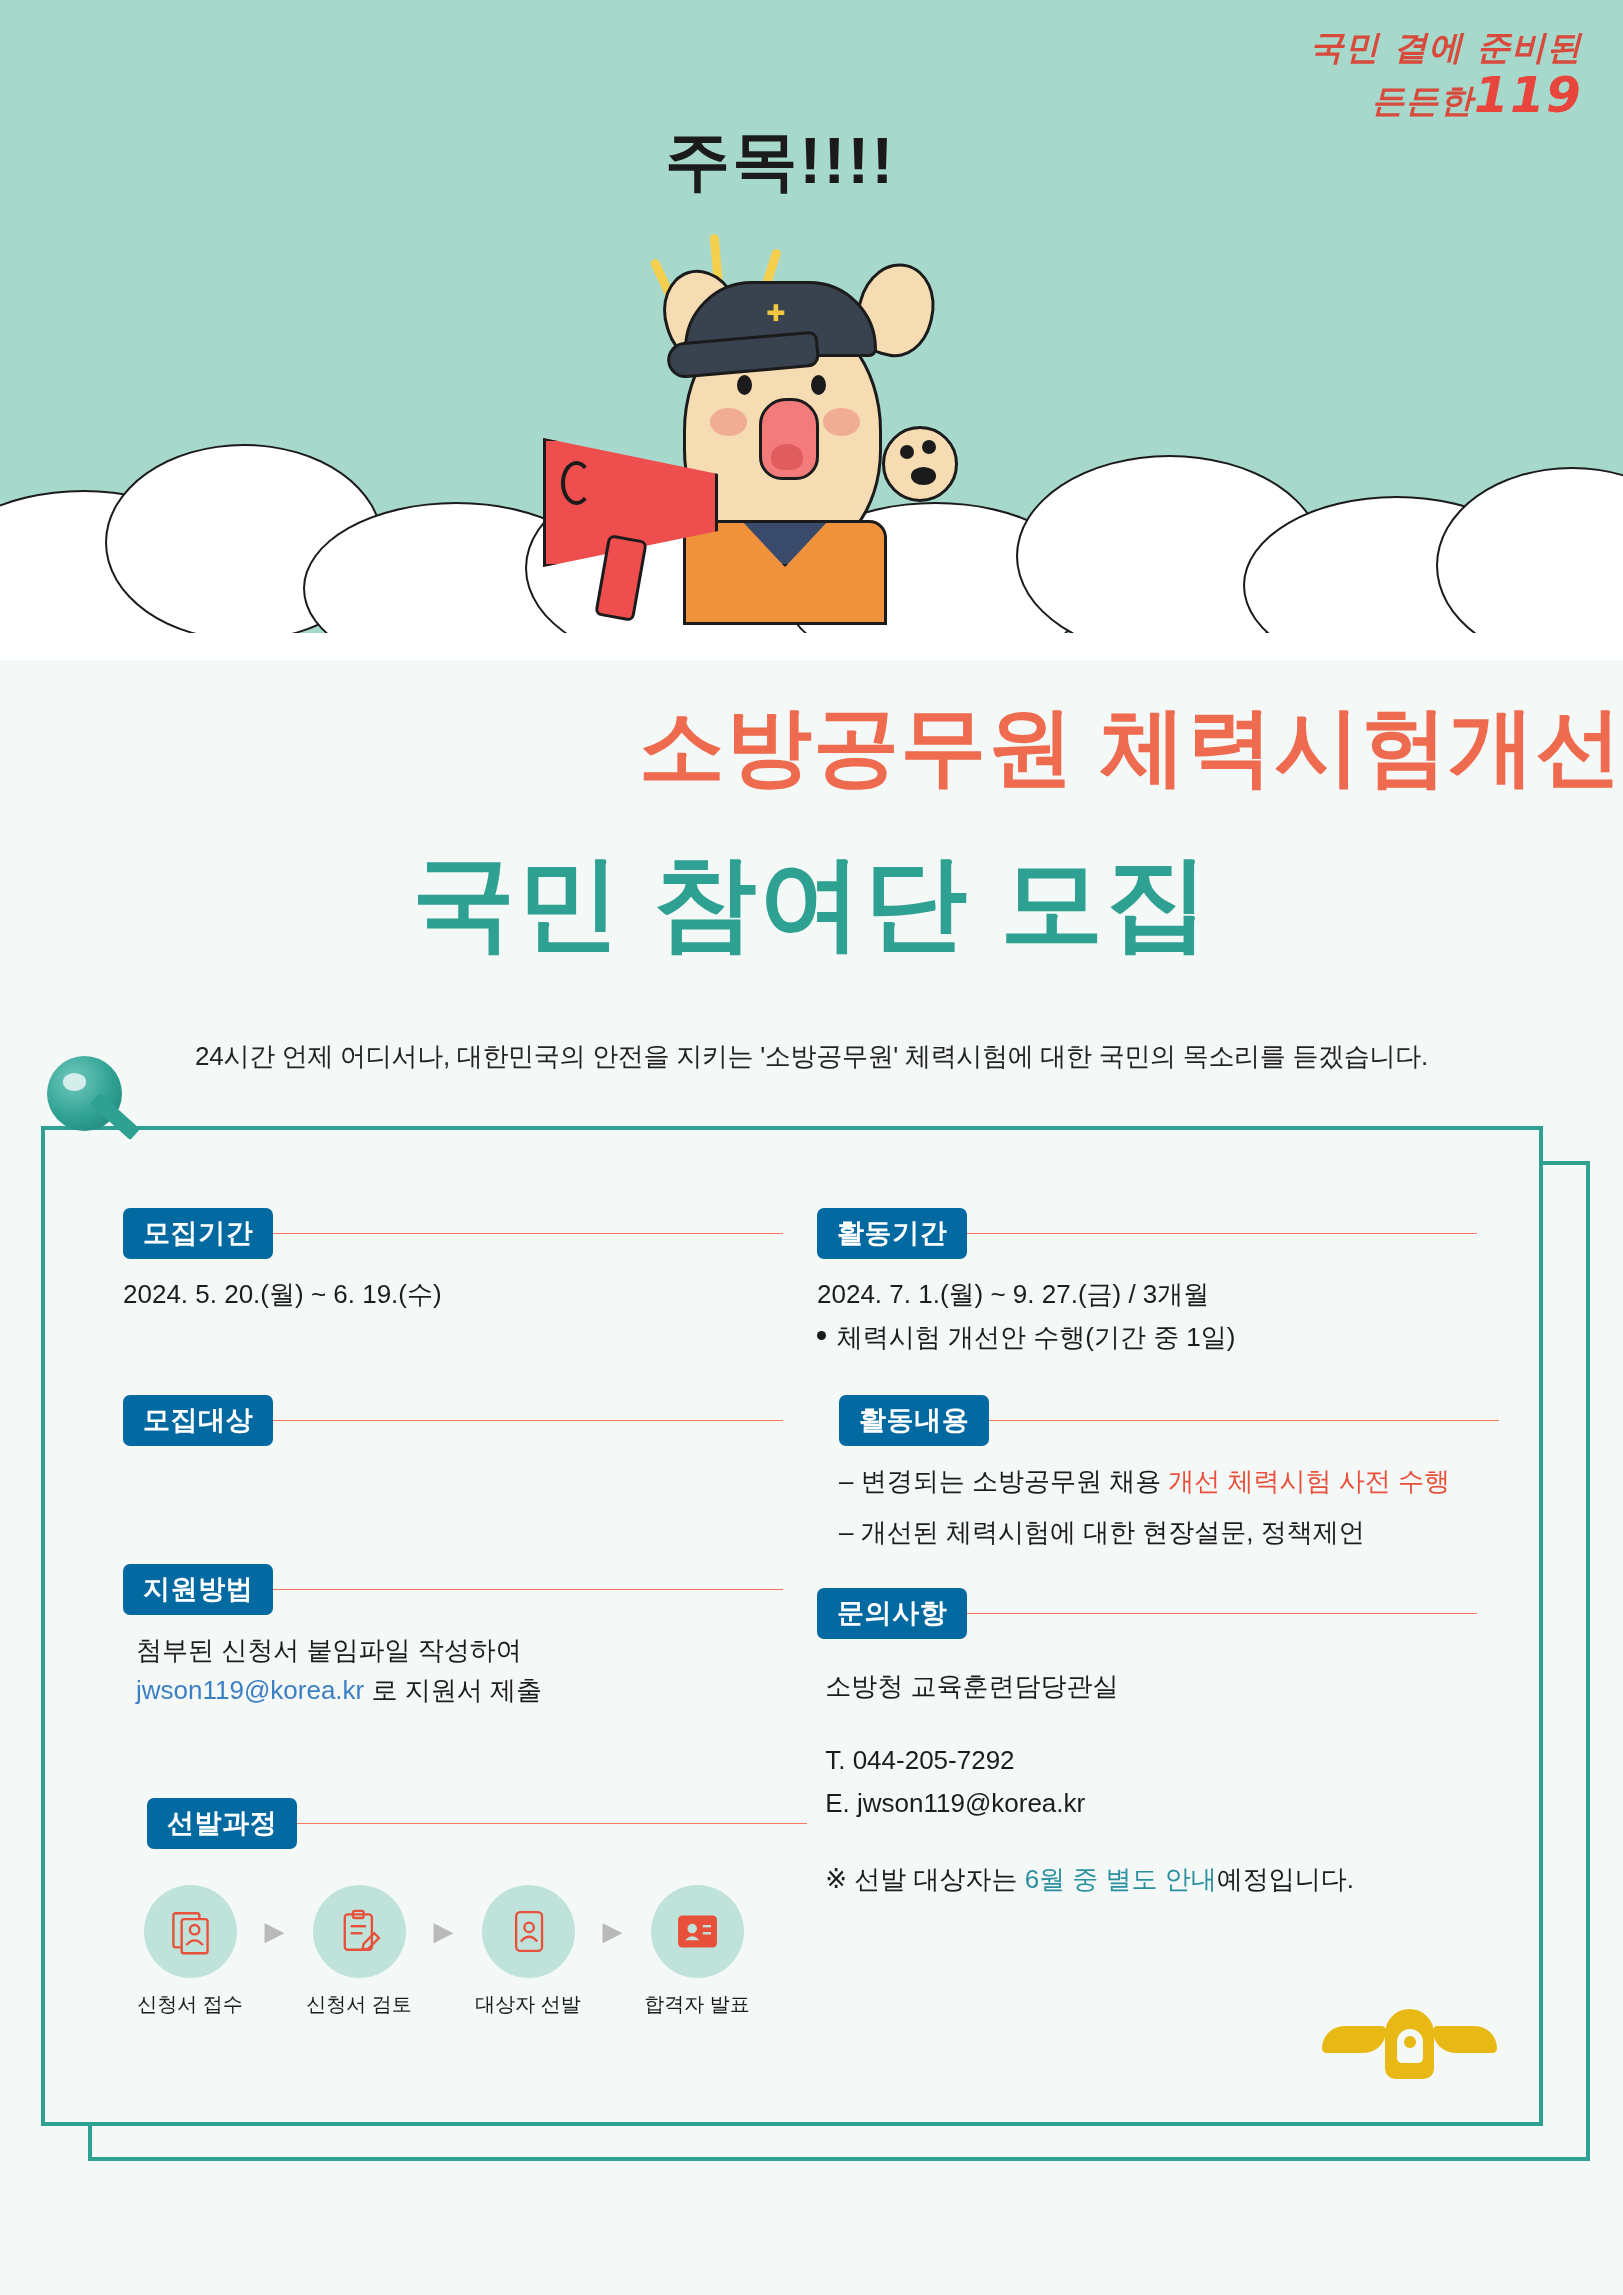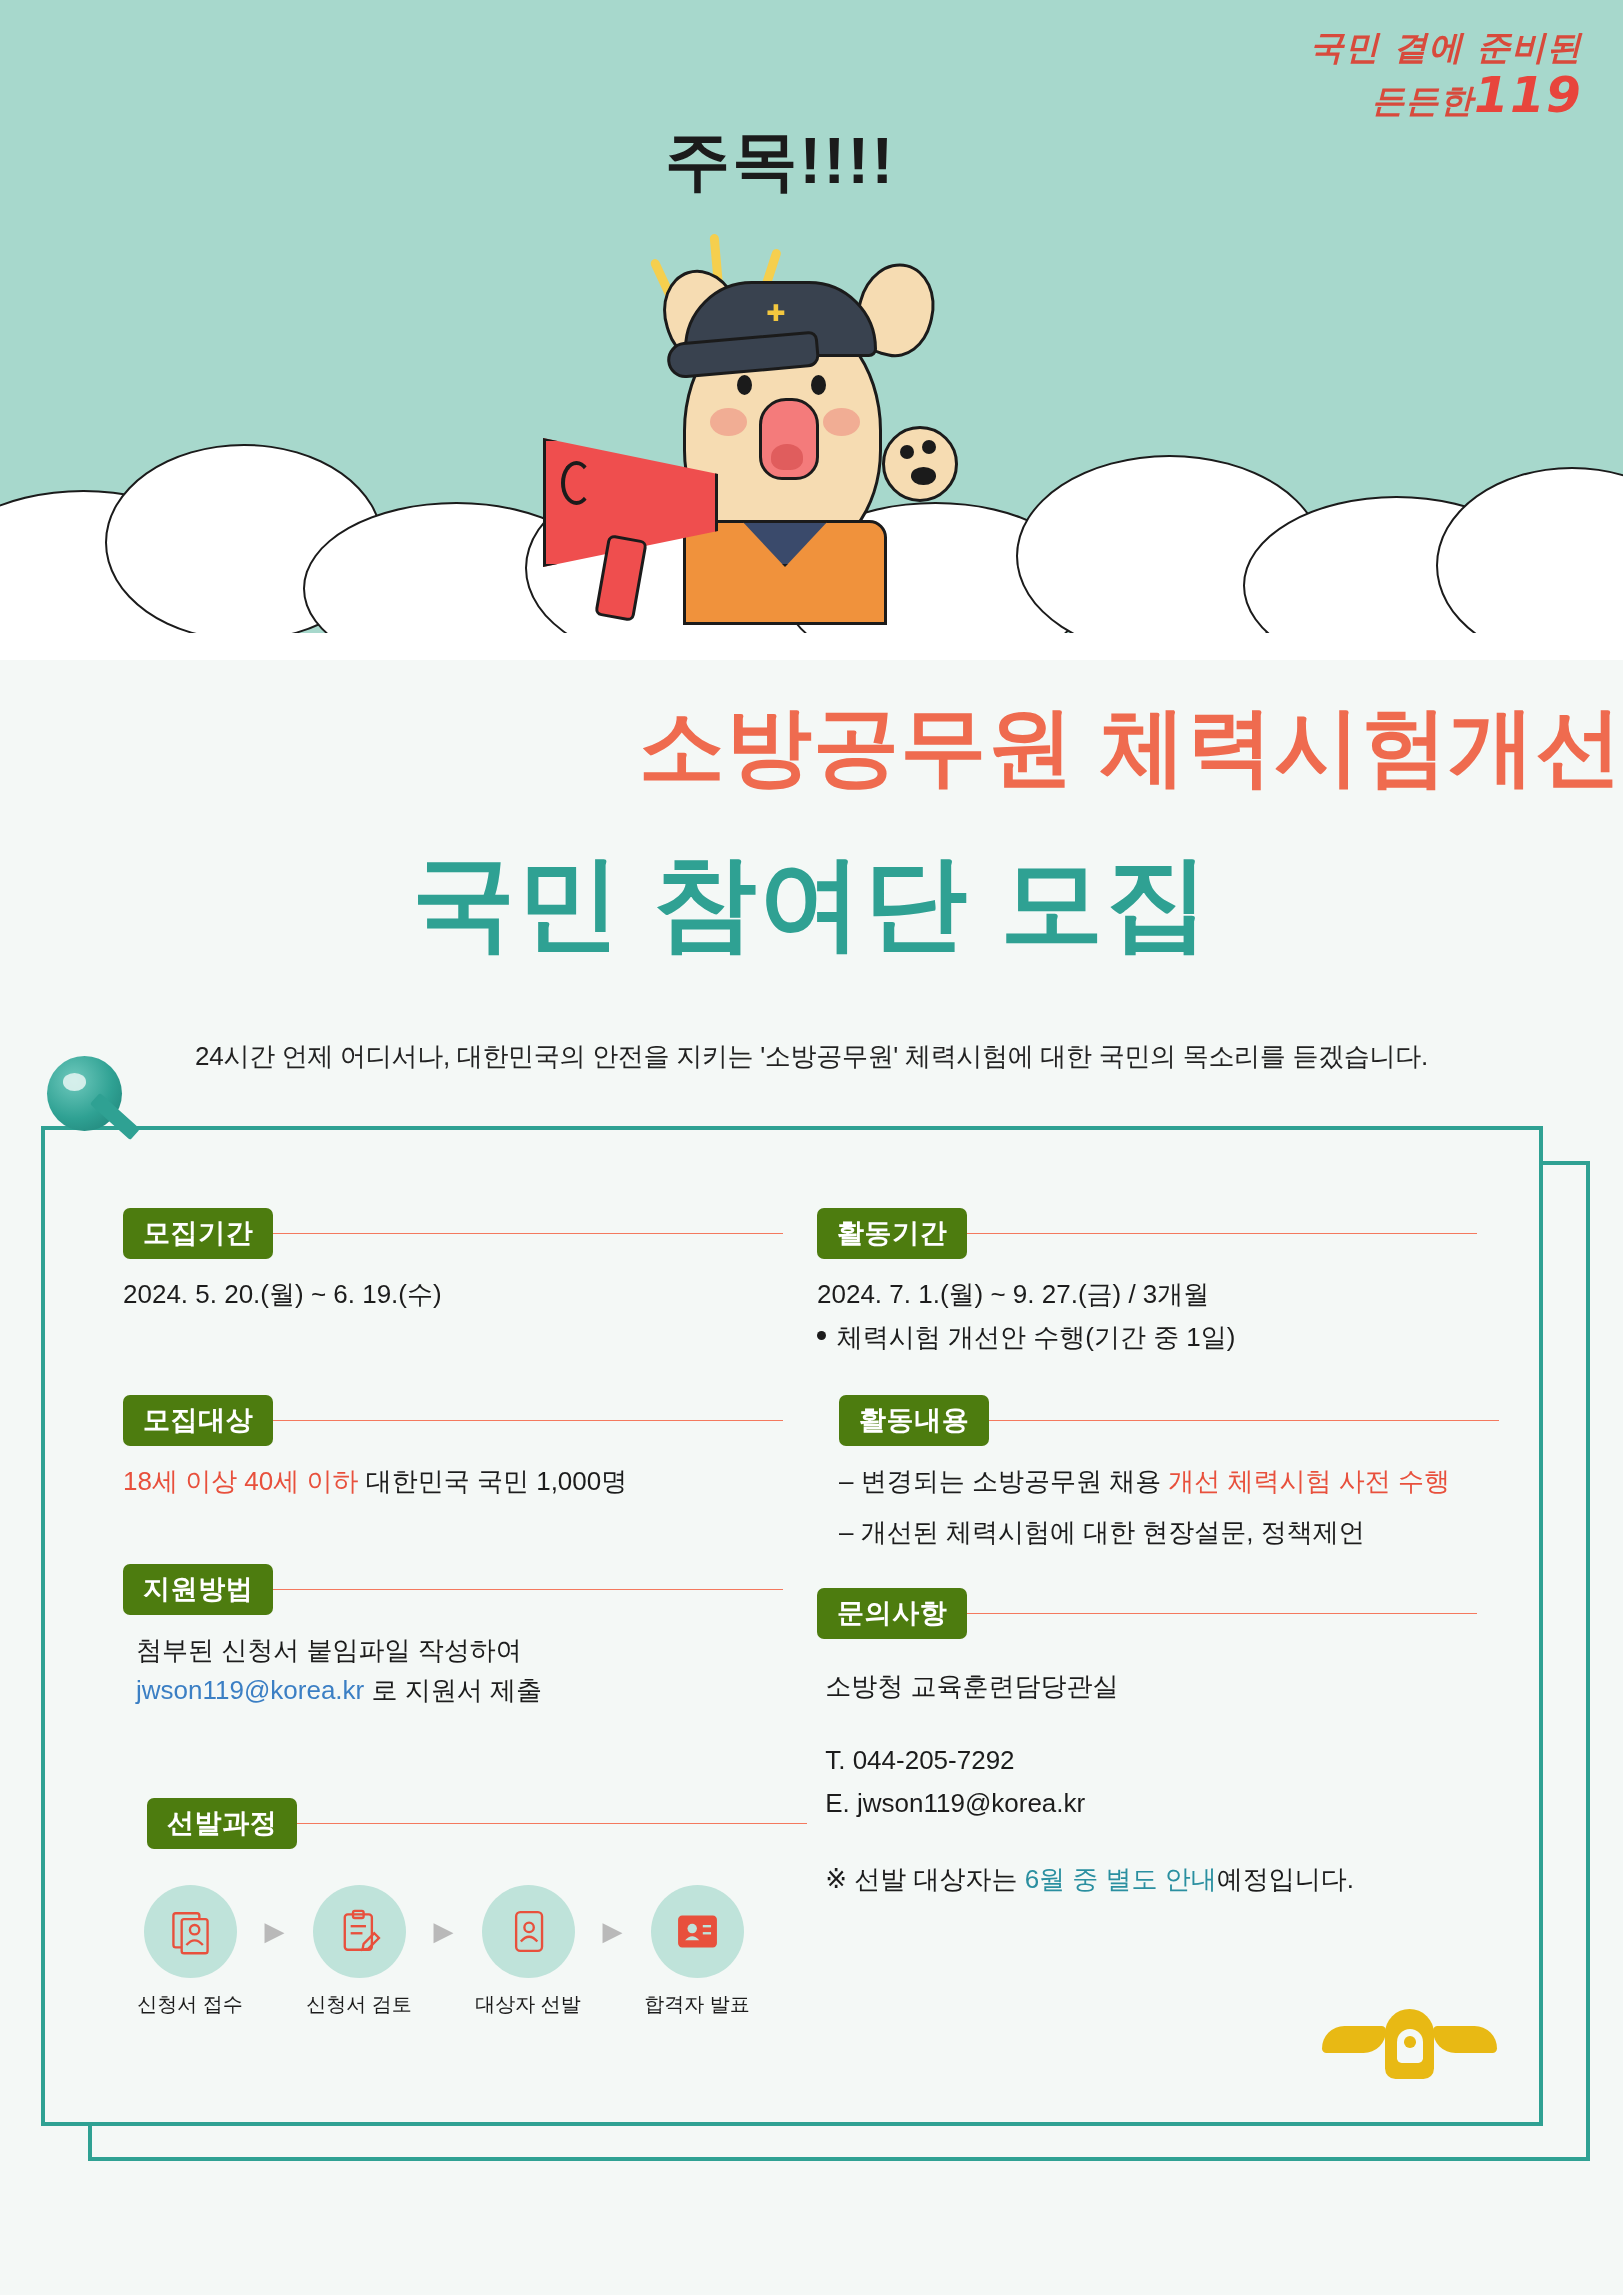--- a/index.html
+++ b/index.html
@@ -210,21 +210,21 @@
   }
   .pin-needle {
     position: absolute; left: 88px; top: 1109px; width: 54px; height: 15px;
     background: #2fa193; transform: rotate(42deg); border-radius: 2.3px;
   }
 
   
   .sec { position: absolute; }
   .tag {
     display: inline-block;
-    background: #4d7c0f;
+    background: #0369a1;
     color: #ffffff;
     font-size: 27px;
     font-weight: bold;
     padding: 7px 20px 8.2px 20px;
     border-radius: 7px;
     letter-spacing: 0.6px;
   }
   .tag-row { display: flex; align-items: center; }
   .tag-rule {
     flex: 1 1 auto;
@@ -368,23 +368,20 @@
       <span class="tag-rule"></span>
     </div>
     <div class="sec-body">2024. 5. 20.(월) ~ 6. 19.(수)</div>
   </div>
 
   <div class="sec" style="left:123px; top:1395px; width:660px;">
     <div class="tag-row">
       <span class="tag">모집대상</span>
       <span class="tag-rule"></span>
     </div>
-    <div class="sec-body">
-      <span class="hl-red">18세 이상 40세 이하</span><span> 대한민국 국민 1,000명</span>
-    </div>
   </div>
 
   <div class="sec" style="left:123px; top:1564px; width:660px;">
     <div class="tag-row">
       <span class="tag">지원방법</span>
       <span class="tag-rule"></span>
     </div>
     <div class="sec-body" style="margin-left:13px;">
       <div>첨부된 신청서 붙임파일 작성하여</div>
       <div>

